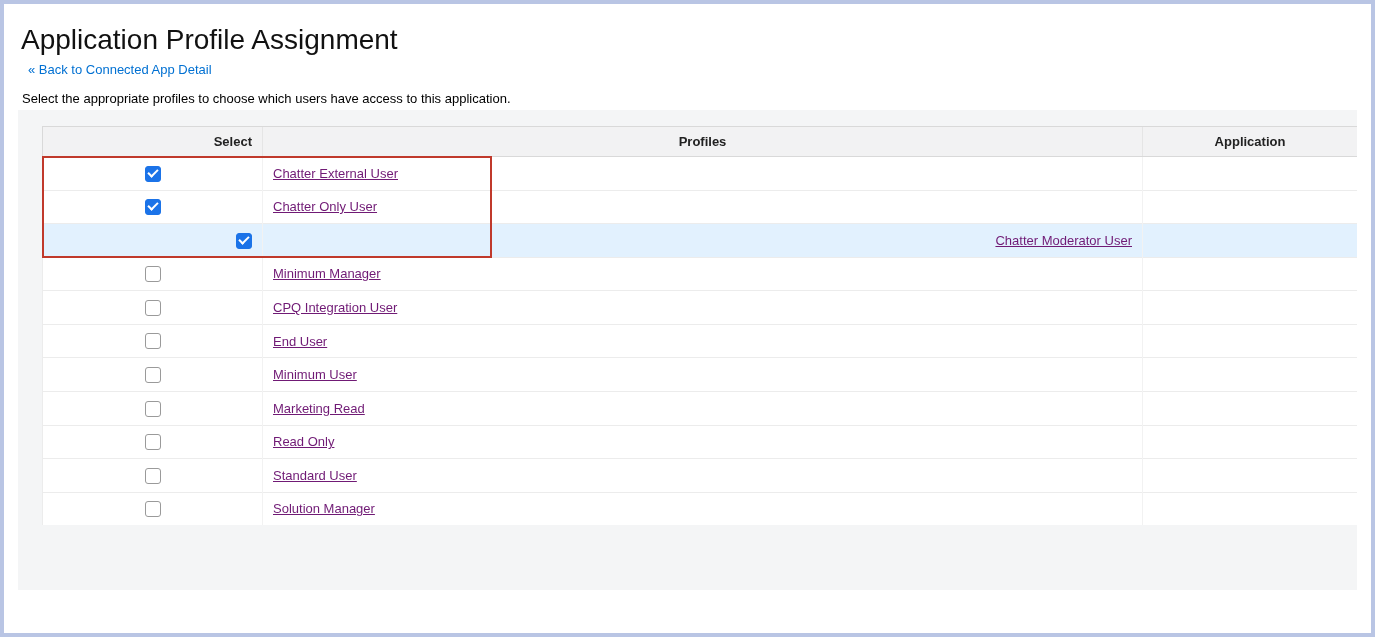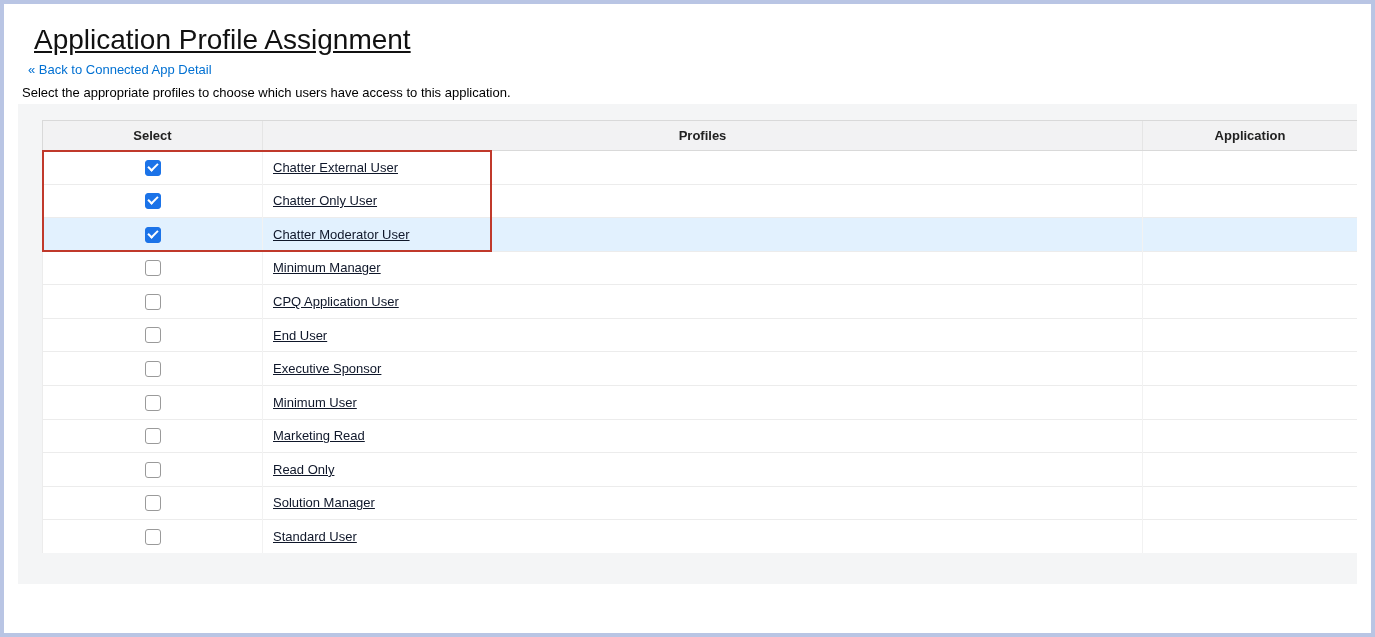--- a/index.html
+++ b/index.html
@@ -13,27 +13,26 @@
   .page-wrap {
     margin: 4px;
     background: #fff;
     min-height: 629px;
     padding: 14px 14px 0 14px;
     overflow: hidden;
   }
   h1.page-title {
     font-size: 28px;
     font-weight: 400;
-    margin: 6px 0 4px 16px;
+    margin: 6px 0 4px 3px;
     color: #111;
-    text-decoration: underline;
   }
   .back-link {
     display: inline-block;
-    margin: 0 0 8px 10px;
+    margin: 0 0 14px 10px;
     color: #0070d2;
     font-size: 13px;
     text-decoration: none;
     cursor: pointer;
   }
   .instruction {
     font-size: 13px;
     color: #000000;
     margin: 0 0 4px 4px;
   }
@@ -52,33 +51,33 @@
   table.profile-table thead th {
     background: #f2f2f3;
     border-top: 1px solid #d9d9d9;
     border-bottom: 1px solid #d9d9d9;
     border-left: 1px solid #e5e5e5;
     font-weight: 700;
     text-align: center;
     padding: 7px 10px;
     color: #222;
   }
-  table.profile-table thead th.select-col { text-align: center; width: 220px; }
+  table.profile-table thead th.select-col { text-align: right; width: 220px; }
   table.profile-table thead th.profile-col { width: 880px; }
   table.profile-table thead th:first-child { border-left: 1px solid #d9d9d9; }
   table.profile-table tbody td {
     border-top: 1px solid #ececec;
     border-left: 1px solid #f2f2f2;
     padding: 8px 10px;
     vertical-align: middle;
   }
   table.profile-table tbody td:first-child { text-align: center; border-left: 1px solid #ececec; }
-  table.profile-table tbody tr.row-highlight td { background: #e2f1fe; }
+  table.profile-table tbody tr.row-highlight td { background: #e2f1fe; text-align: right; }
   .profile-link {
-    color: #0f172a;
+    color: #701a75;
     text-decoration: underline;
     cursor: pointer;
   }
 
   
   .cbx {
     display: inline-block;
     width: 16px;
     height: 16px;
     border: 1.5px solid #9a9a9a;
@@ -147,56 +146,51 @@
               <td><a class="profile-link">Chatter Moderator User</a></td>
               <td></td>
             </tr>
             <tr>
               <td><span class="cbx" role="checkbox" aria-checked="false"></span></td>
               <td><a class="profile-link">Minimum Manager</a></td>
               <td></td>
             </tr>
             <tr>
               <td><span class="cbx" role="checkbox" aria-checked="false"></span></td>
-              <td><a class="profile-link">CPQ Application User</a></td>
+              <td><a class="profile-link">CPQ Integration User</a></td>
               <td></td>
             </tr>
             <tr>
               <td><span class="cbx" role="checkbox" aria-checked="false"></span></td>
               <td><a class="profile-link">End User</a></td>
-              <td></td>
-            </tr>
-            <tr>
-              <td><span class="cbx" role="checkbox" aria-checked="false"></span></td>
-              <td><a class="profile-link">Executive Sponsor</a></td>
               <td></td>
             </tr>
             <tr>
               <td><span class="cbx" role="checkbox" aria-checked="false"></span></td>
               <td><a class="profile-link">Minimum User</a></td>
               <td></td>
             </tr>
             <tr>
               <td><span class="cbx" role="checkbox" aria-checked="false"></span></td>
               <td><a class="profile-link">Marketing Read</a></td>
               <td></td>
             </tr>
             <tr>
               <td><span class="cbx" role="checkbox" aria-checked="false"></span></td>
               <td><a class="profile-link">Read Only</a></td>
               <td></td>
             </tr>
             <tr>
               <td><span class="cbx" role="checkbox" aria-checked="false"></span></td>
-              <td><a class="profile-link">Solution Manager</a></td>
+              <td><a class="profile-link">Standard User</a></td>
               <td></td>
             </tr>
             <tr>
               <td><span class="cbx" role="checkbox" aria-checked="false"></span></td>
-              <td><a class="profile-link">Standard User</a></td>
+              <td><a class="profile-link">Solution Manager</a></td>
               <td></td>
             </tr>
           </tbody>
       </table>
       <div id="red-callout" class="red-callout" style="left: 0px; top: 29.5px; width: 450px; height: 102.688px;"></div>
     </div>
   </div>
 </div>
 
 </body></html>

